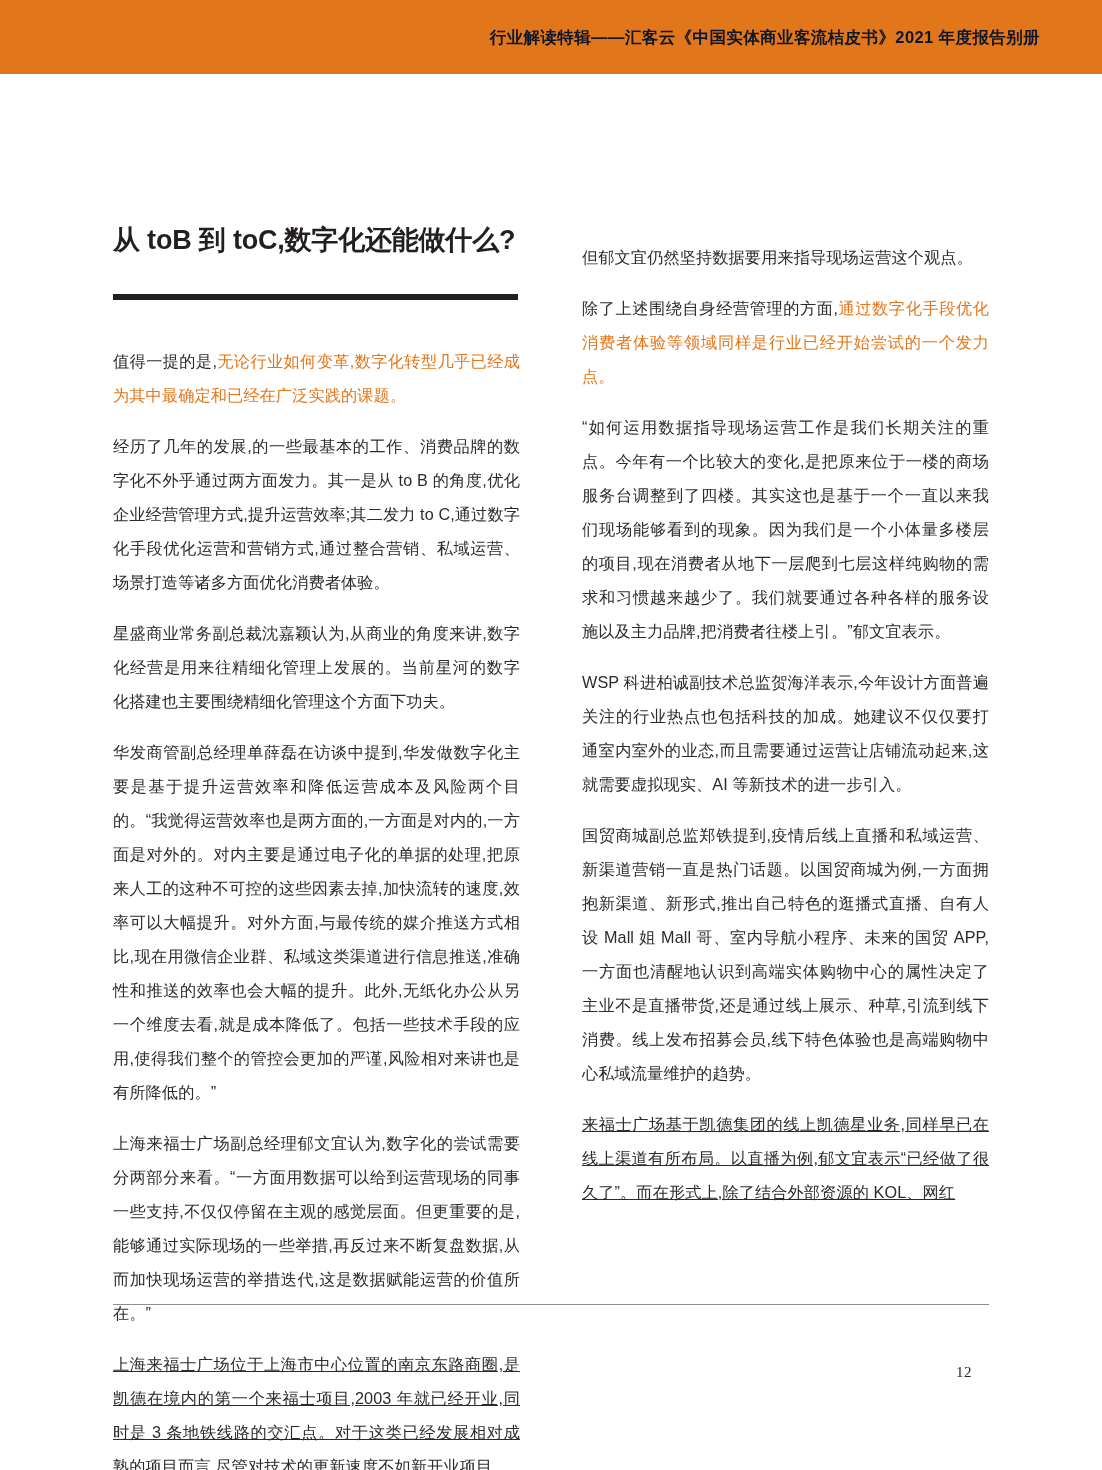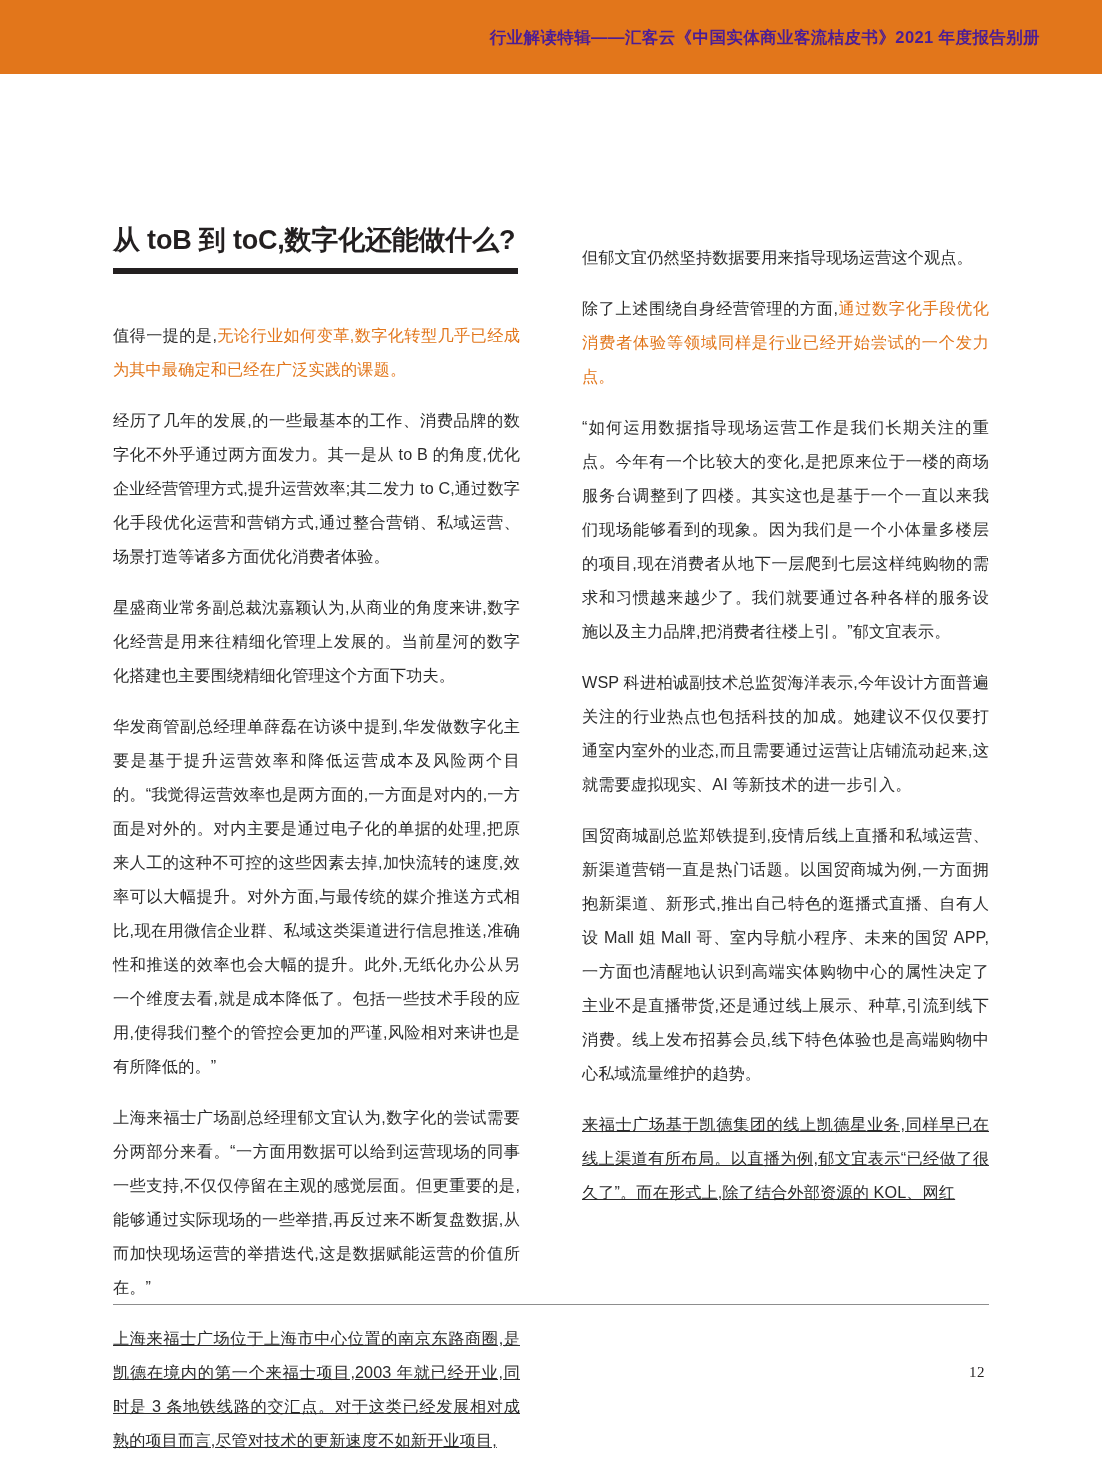--- a/index.html
+++ b/index.html
@@ -22,21 +22,21 @@
     top: 0; left: 0;
     width: 1102px;
     height: 74px;
     background: #e2761b;
     display: flex;
     align-items: center;
     justify-content: flex-end;
     padding-right: 62px;
   }
   .header-title {
-    color: #4c1d95;
+    color: #0f172a;
     font-size: 16.5px;
     font-weight: bold;
     letter-spacing: 0.4px;
     white-space: nowrap;
     line-height: 1;
   }
 
   
   .page {
     position: absolute;
@@ -58,21 +58,21 @@
     width: 407px;
   }
 
   
   .article-title {
     font-size: 27px;
     font-weight: bold;
     color: #231f20;
     line-height: 1.25;
     letter-spacing: -0.2px;
-    margin-bottom: 10px;
+    margin-bottom: 36px;
   }
   .title-rule {
     width: 405px;
     height: 6px;
     background: #231f20;
     margin-bottom: 44px;
   }
 
   
   p.para {
@@ -97,21 +97,21 @@
   .footer-rule {
     position: absolute;
     left: 113px;
     top: 1230px;
     width: 876px;
     height: 1px;
     background: #8d8d8d;
   }
   .page-number {
     position: absolute;
-    right: 117px;
+    right: 130px;
     top: 1290px;
     font-family: "Liberation Serif", "DejaVu Serif", serif;
     font-size: 15px;
     color: #231f20;
     letter-spacing: 0.5px;
   }
 </style>
 </head>
 <body>
 

